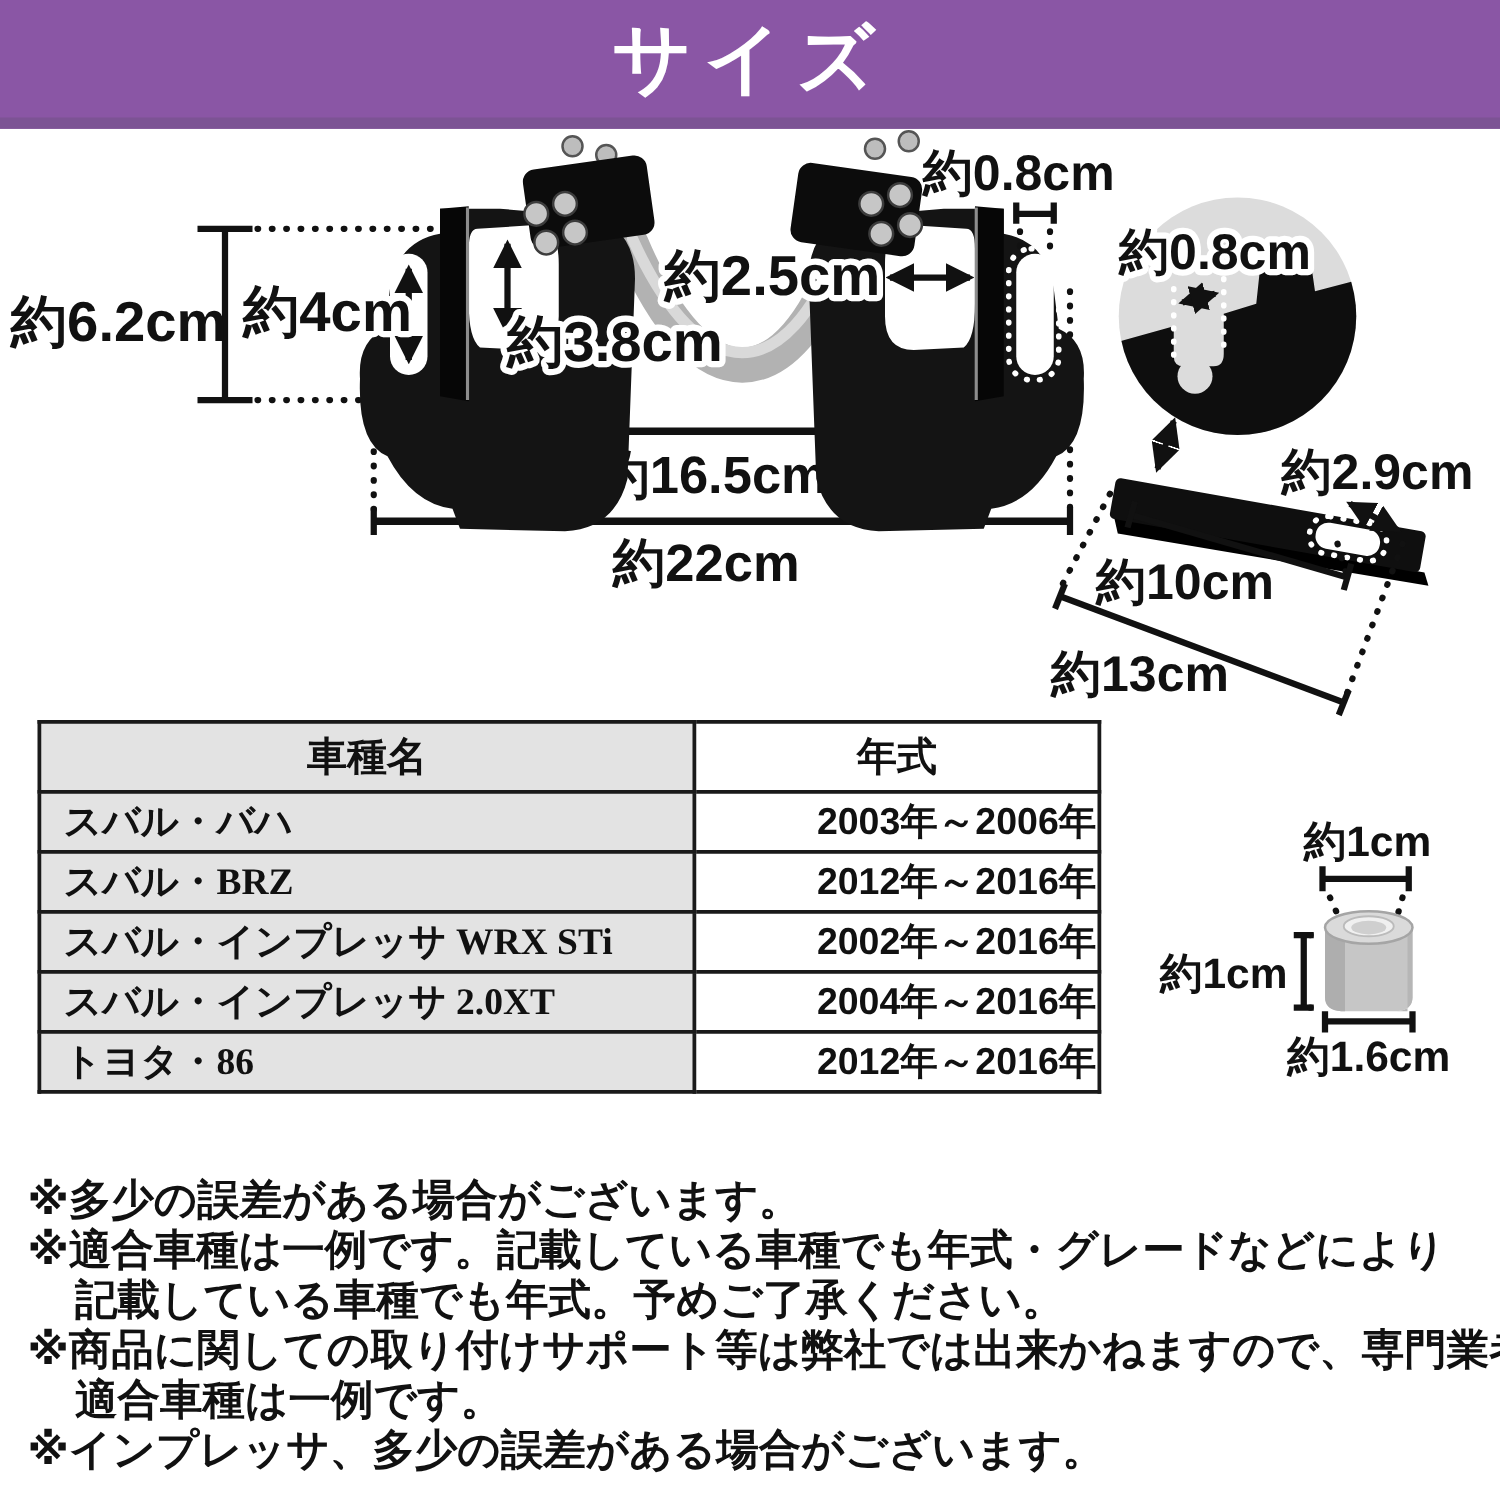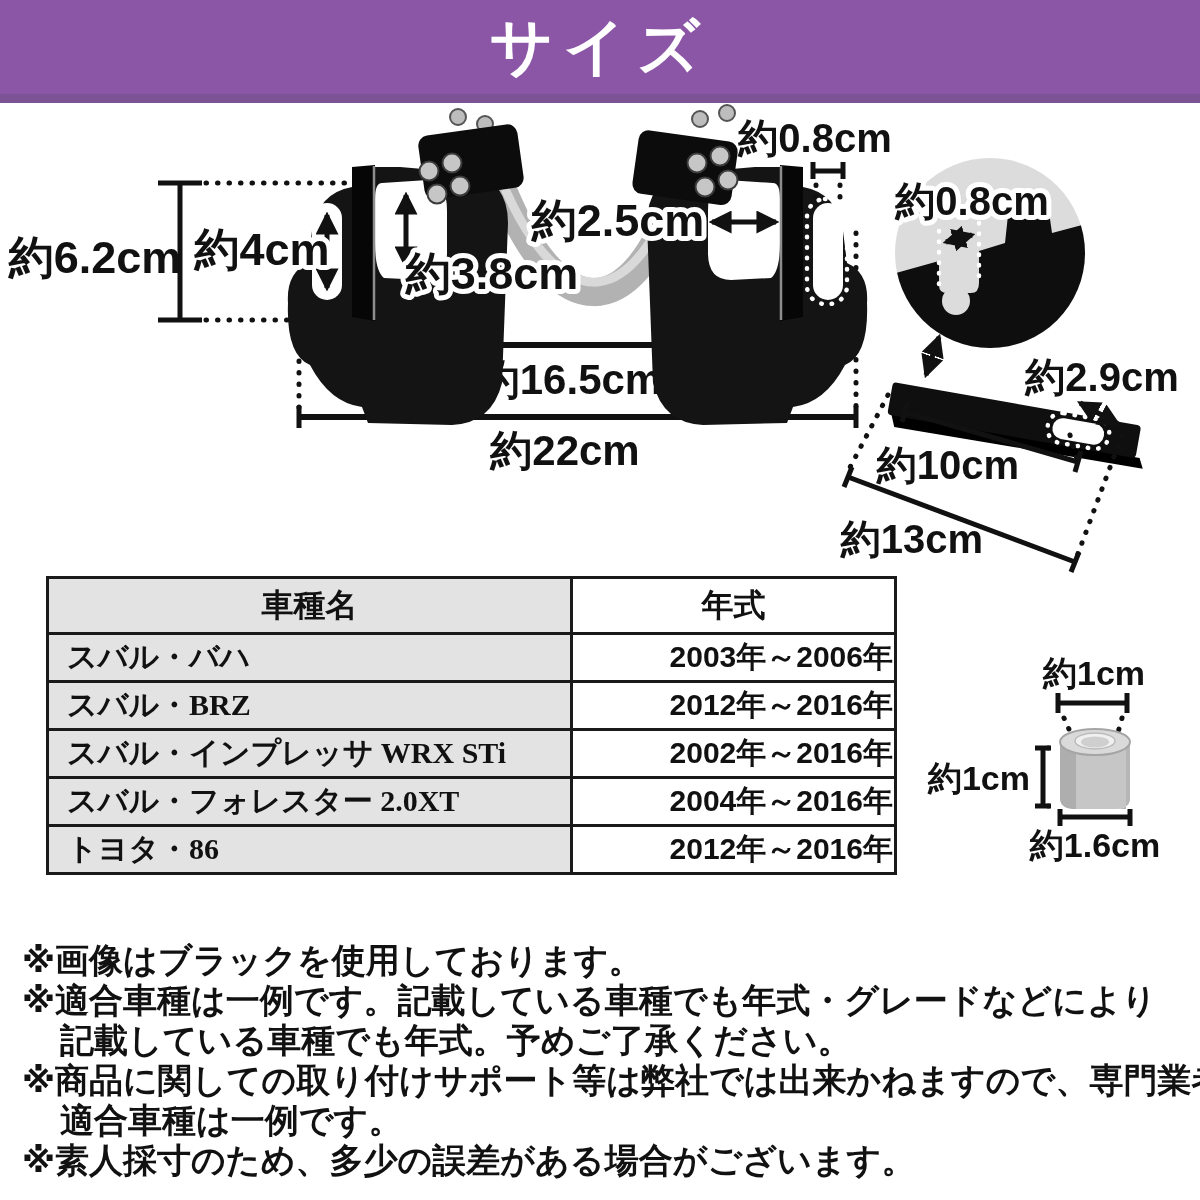--- a/index.html
+++ b/index.html
@@ -12,21 +12,21 @@
   .banner h1{margin:0;font-size:62px;font-weight:bold;color:#ffffff;letter-spacing:10px;}
   
   .diagram{position:absolute;top:103px;left:0;width:1200px;height:472px;}
   .lbl{font-family:"Liberation Sans","DejaVu Sans",sans-serif;font-weight:bold;fill:#111;}
   .outl{stroke:#fff;stroke-width:10px;paint-order:stroke;stroke-linejoin:round;}
   .dim{stroke:#111;stroke-width:5;fill:none;}
   .dim6{stroke:#111;stroke-width:6;fill:none;}
   .dot{stroke:#111;stroke-width:5;stroke-dasharray:0.5 11;stroke-linecap:round;fill:none;}
   .dotw{stroke:#fff;stroke-width:4.5;stroke-dasharray:0.5 10;stroke-linecap:round;fill:none;}
   
-  .fitment{position:absolute;top:576px;left:30px;margin-left:16px;}
+  .fitment{position:absolute;top:576px;left:30px;}
   .fitment table{border-collapse:collapse;}
   .fitment th,.fitment td{border:3px solid #1a1a1a;font-weight:bold;box-sizing:border-box;}
   .fitment th{font-size:32px;height:56px;text-align:center;}
   .fitment td{font-size:30px;height:48px;}
   .col-model{width:524px;} .col-years{width:324px;}
   .cell-model{background:#E3E3E3;text-align:left;padding-left:18px;font-family:Liberation Serif, serif;}
   .head-model{background:#E3E3E3;}
   .cell-years{text-align:right;background:#fff;}
   
   .spacer-fig{position:absolute;top:630px;left:890px;width:310px;height:260px;}
@@ -216,21 +216,21 @@
         </tr>
         <tr>
           <td class="cell-model">スバル・BRZ</td>
           <td class="cell-years">2012年～2016年</td>
         </tr>
         <tr>
           <td class="cell-model">スバル・インプレッサ WRX STi</td>
           <td class="cell-years">2002年～2016年</td>
         </tr>
         <tr>
-          <td class="cell-model">スバル・フォレスター 2.0XT</td>
+          <td class="cell-model">スバル・インプレッサ 2.0XT</td>
           <td class="cell-years">2004年～2016年</td>
         </tr>
         <tr>
           <td class="cell-model">トヨタ・86</td>
           <td class="cell-years">2012年～2016年</td>
         </tr>
       </tbody>
     </table>
   </section>
 
@@ -266,21 +266,21 @@
     </g>
     <g>
       <line class="dim" x1="170" y1="187" x2="240" y2="187"></line>
       <line class="dim" x1="170" y1="179" x2="170" y2="196"></line>
       <line class="dim" x1="240" y1="179" x2="240" y2="196"></line>
       <text class="lbl" x="205" y="227" font-size="34" text-anchor="middle">約1.6cm</text>
     </g>
   </svg>
 
   <section class="notes">
-    <p class="note">※画像はブラックを使用しております。</p>
+    <p class="note">※多少の誤差がある場合がございます。</p>
     <p class="note">※適合車種は一例です。記載している車種でも年式・グレードなどにより</p>
     <p class="note indent">記載している車種でも年式。予めご了承ください。</p>
     <p class="note">※商品に関しての取り付けサポート等は弊社では出来かねますので、専門業者</p>
     <p class="note indent">適合車種は一例です。</p>
-    <p class="note">※素人採寸のため、多少の誤差がある場合がございます。</p>
+    <p class="note">※インプレッサ、多少の誤差がある場合がございます。</p>
   </section>
 
 </div>
 
 </body></html>

